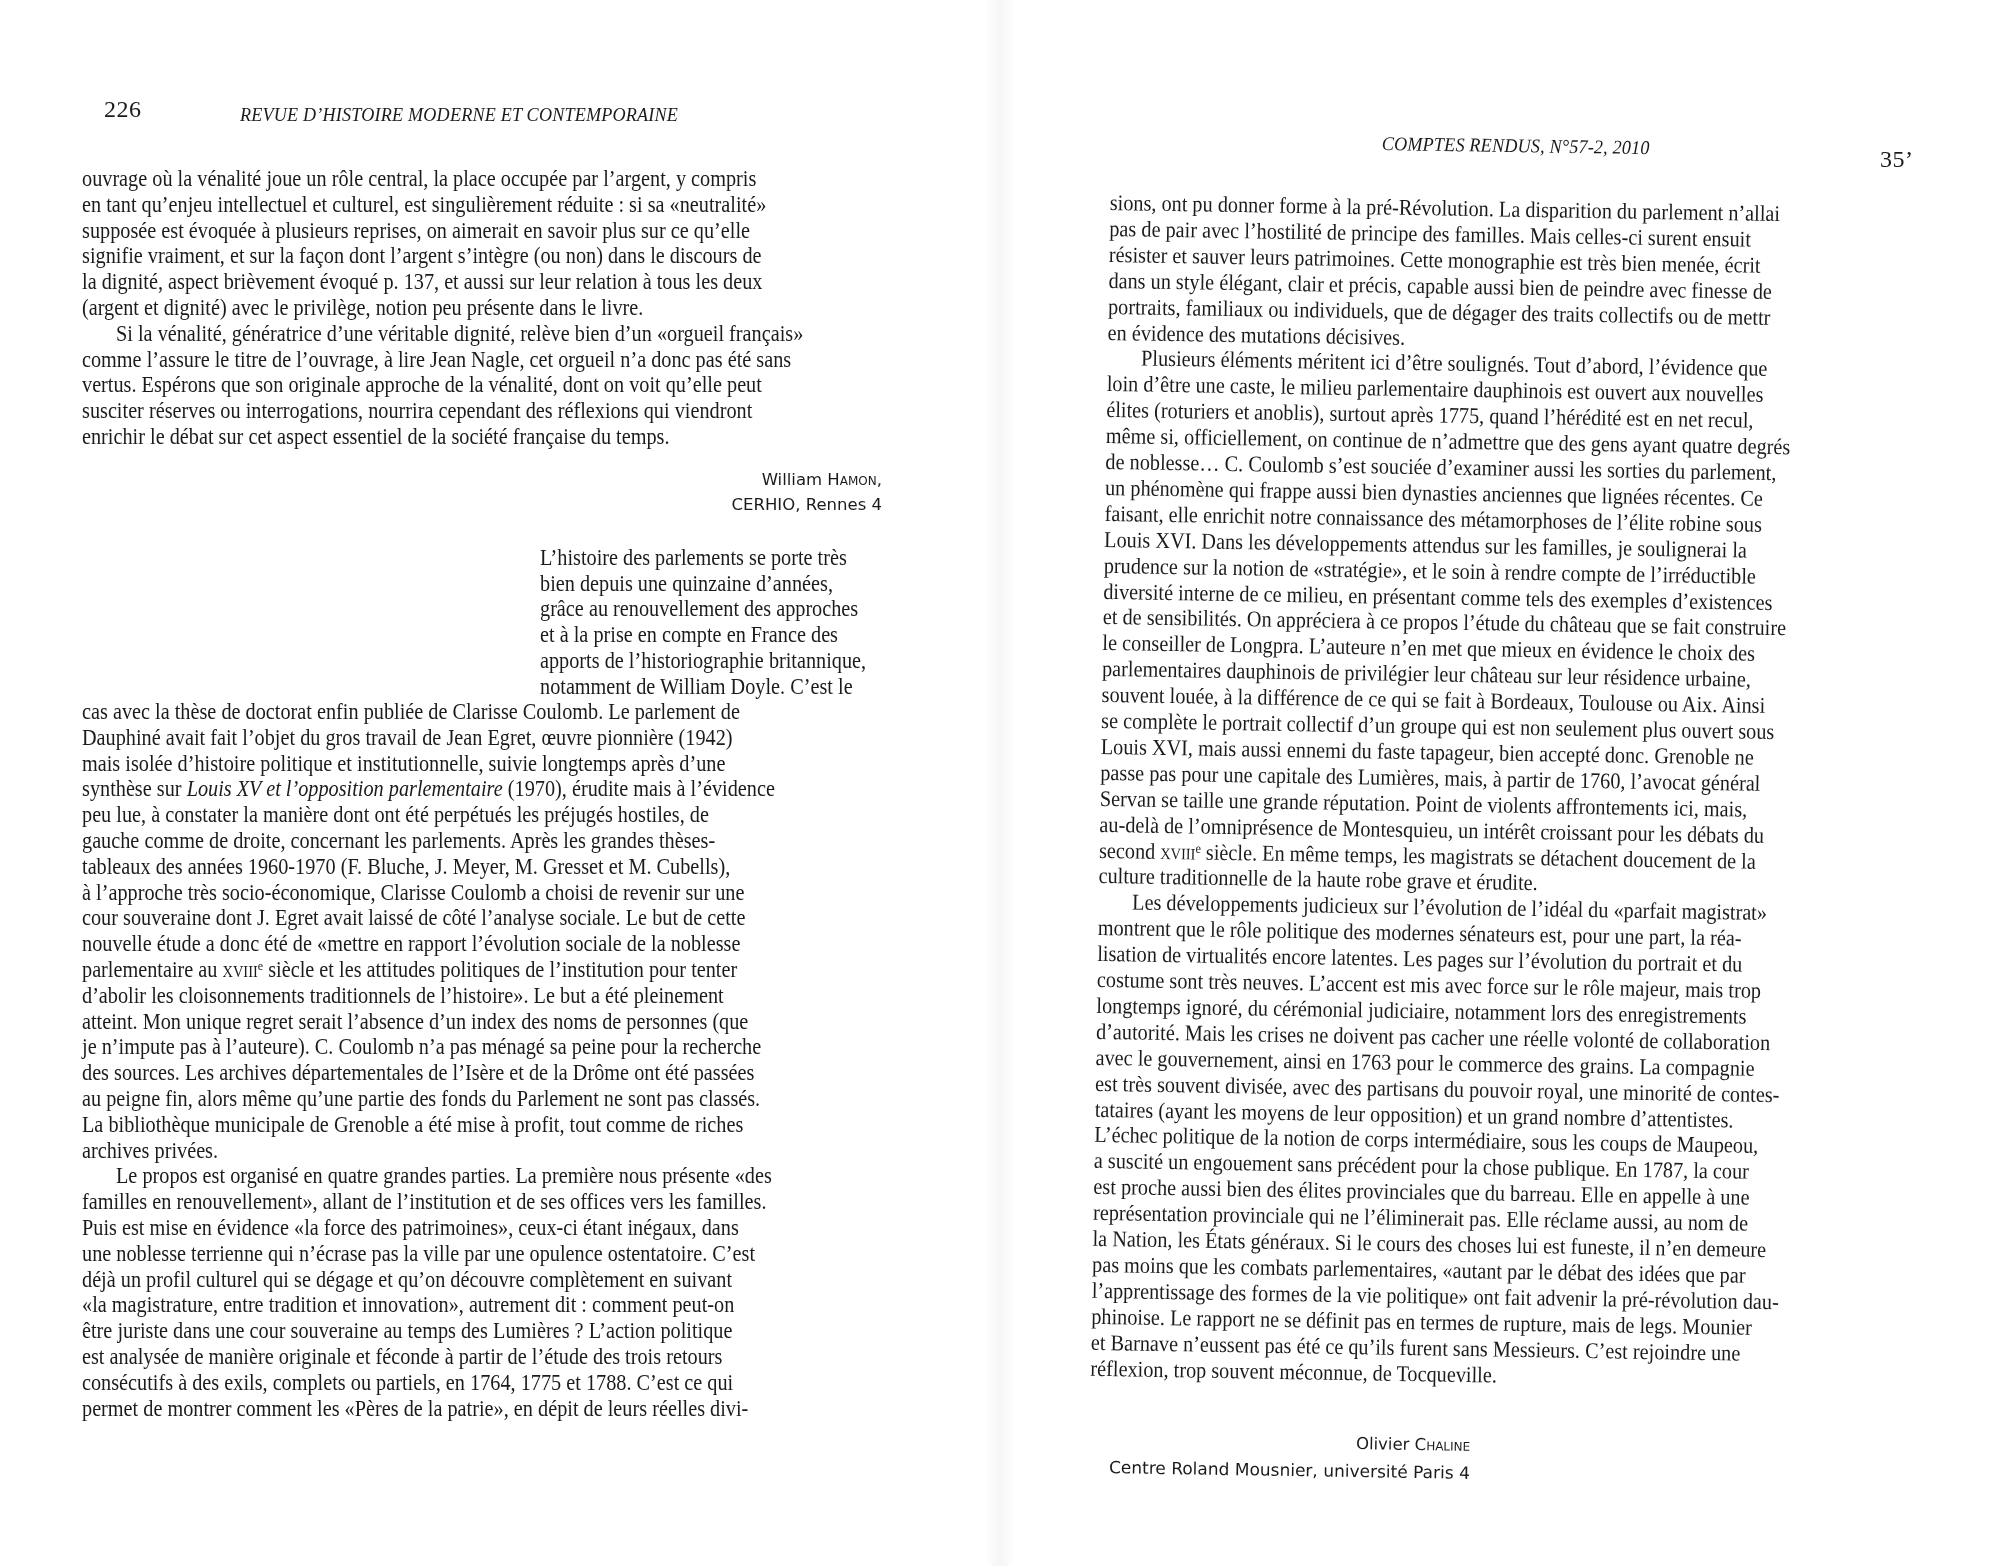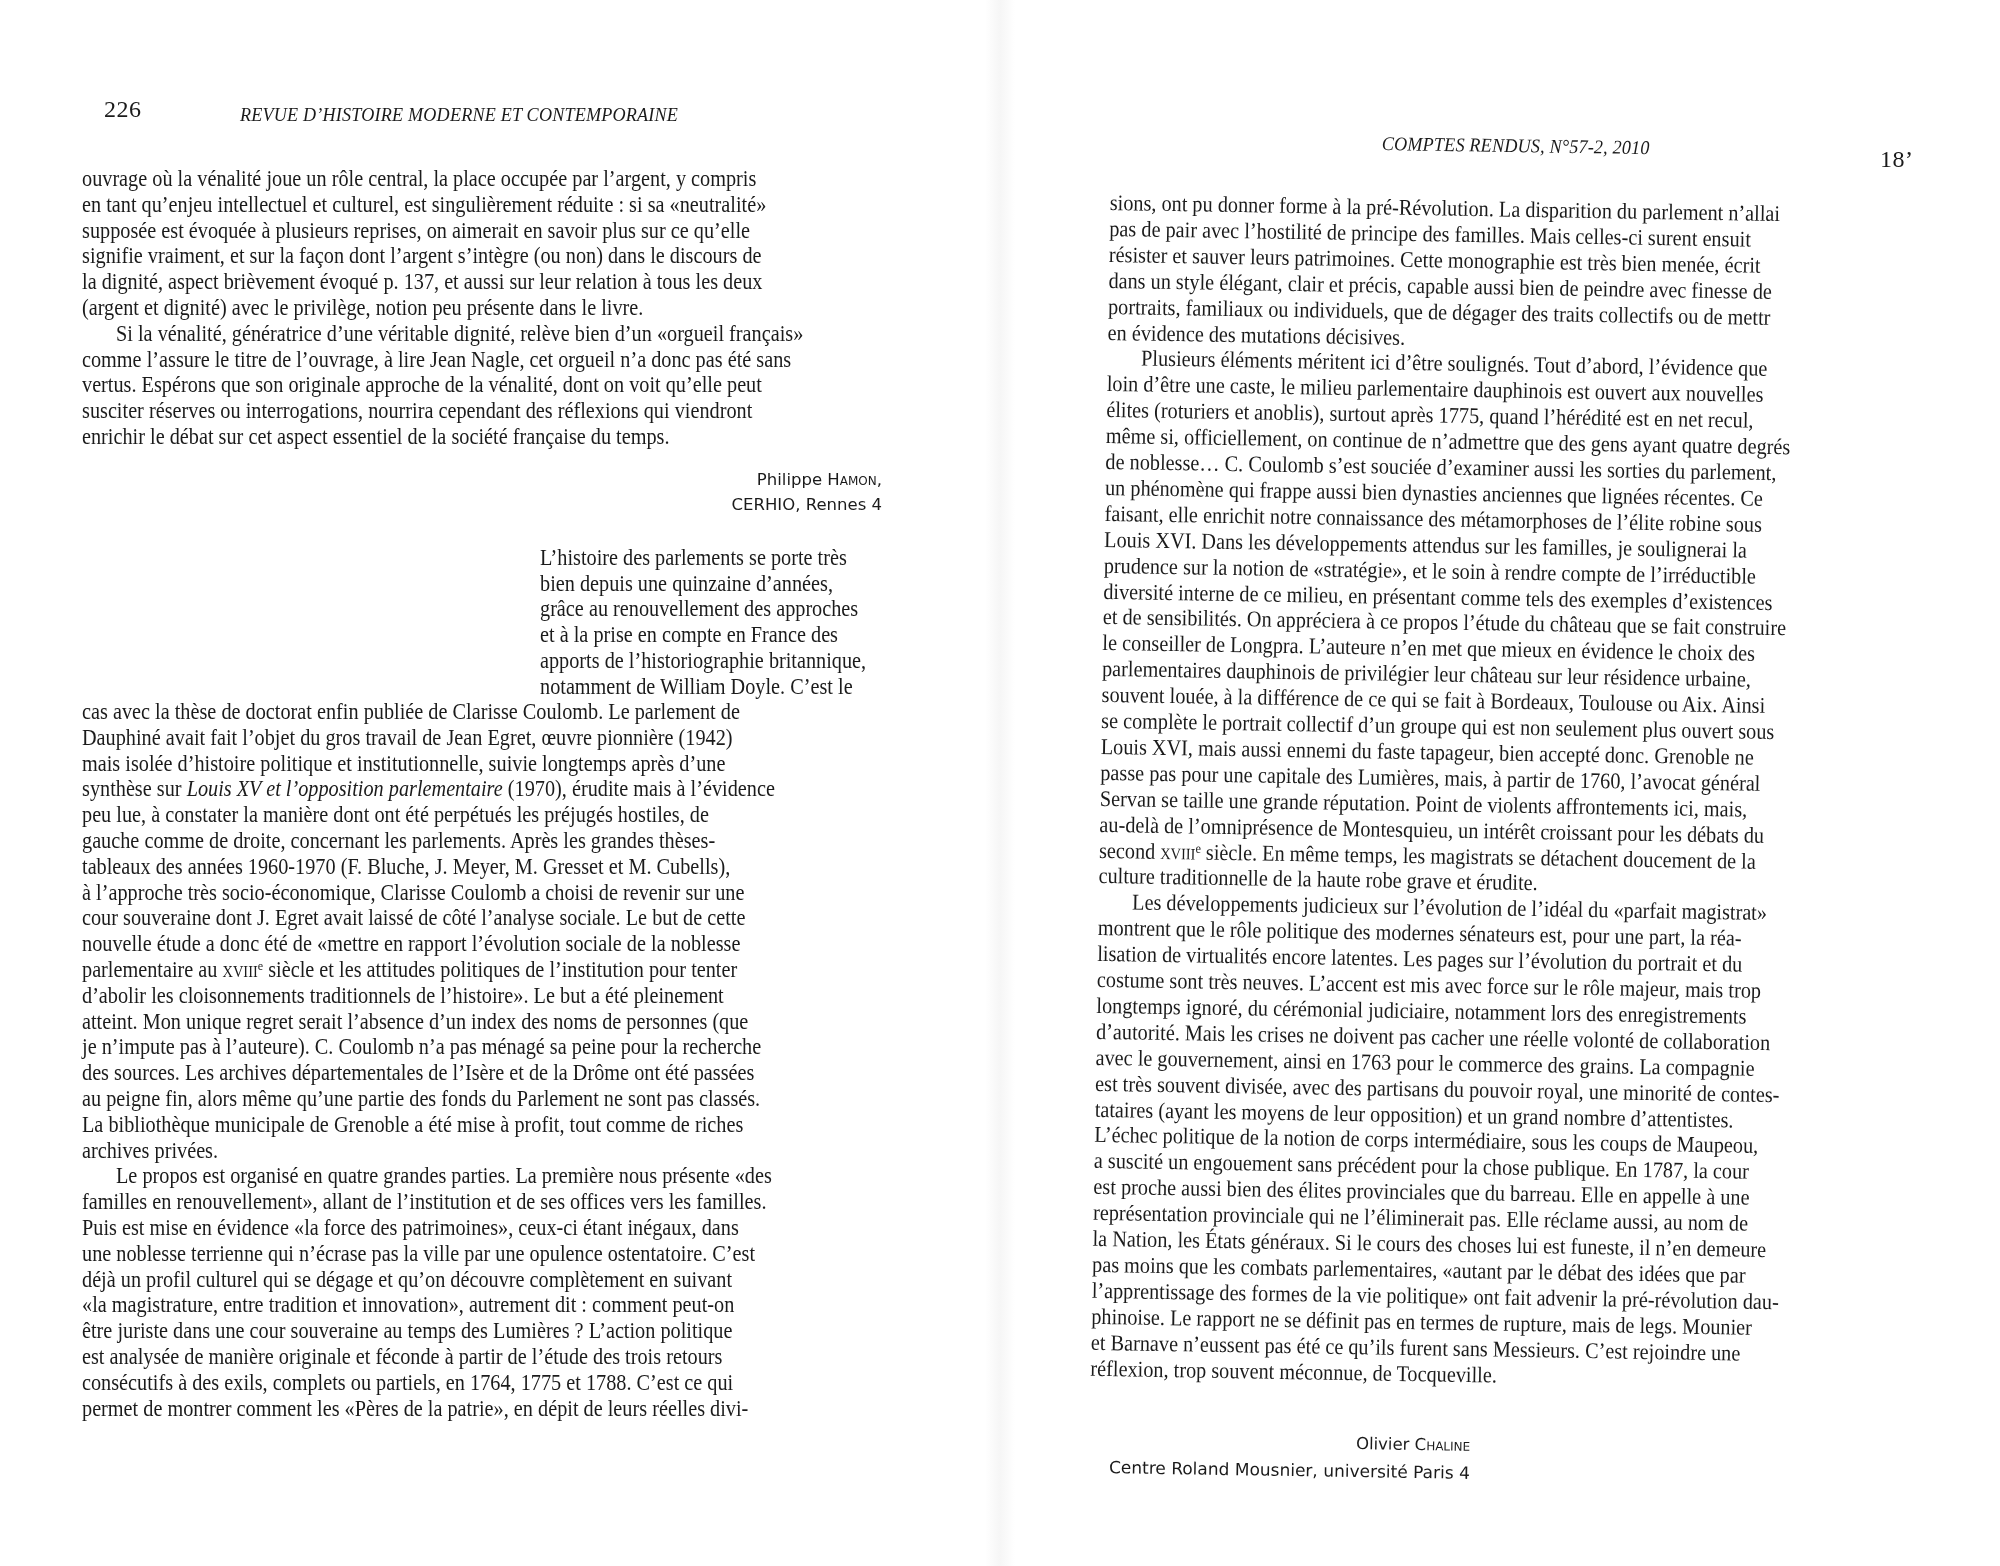--- a/index.html
+++ b/index.html
@@ -67,21 +67,21 @@
       <div class="line" style="top: 269.2px; left: 82px; transform: scaleX(0.9);"><span>la dignité, aspect brièvement évoqué p. 137, et aussi sur leur relation à tous les deux</span></div>
       <div class="line" style="top: 295px; left: 82px; transform: scaleX(0.9);"><span>(argent et dignité) avec le privilège, notion peu présente dans le livre.</span></div>
       <div class="line" style="top: 320.8px; left: 116px; transform: scaleX(0.9);"><span>Si la vénalité, génératrice d’une véritable dignité, relève bien d’un «orgueil français»</span></div>
       <div class="line" style="top: 346.6px; left: 82px; transform: scaleX(0.9);"><span>comme l’assure le titre de l’ouvrage, à lire Jean Nagle, cet orgueil n’a donc pas été sans</span></div>
       <div class="line" style="top: 372.4px; left: 82px; transform: scaleX(0.9);"><span>vertus. Espérons que son originale approche de la vénalité, dont on voit qu’elle peut</span></div>
       <div class="line" style="top: 398.2px; left: 82px; transform: scaleX(0.9);"><span>susciter réserves ou interrogations, nourrira cependant des réflexions qui viendront</span></div>
       <div class="line" style="top: 424px; left: 82px; transform: scaleX(0.9);"><span>enrichir le débat sur cet aspect essentiel de la société française du temps.</span></div>
     </div>
 
   <div class="sig" style="right:118px; top:467px;">
-    <span>Philippe</span>
+    <span>William</span>
     <span class="sc">Hamon,</span>
   </div>
   <div class="sig" style="right:118px; top:492px;">CERHIO, Rennes 4</div>
 
 
   <div id="wrap2">
       <div class="line" style="top: 545px; left: 540px; transform: scaleX(0.9);"><span>L’histoire des parlements se porte très</span></div>
       <div class="line" style="top: 570.7px; left: 540px; transform: scaleX(0.9);"><span>bien depuis une quinzaine d’années,</span></div>
       <div class="line" style="top: 596.4px; left: 540px; transform: scaleX(0.9);"><span>grâce au renouvellement des approches</span></div>
       <div class="line" style="top: 622.1px; left: 540px; transform: scaleX(0.9);"><span>et à la prise en compte en France des</span></div>
@@ -115,21 +115,21 @@
       <div class="line" style="top: 1292.4px; left: 82px; transform: scaleX(0.9);"><span>«la magistrature, entre tradition et innovation», autrement dit : comment peut-on</span></div>
       <div class="line" style="top: 1318.2px; left: 82px; transform: scaleX(0.9);"><span>être juriste dans une cour souveraine au temps des Lumières ? L’action politique</span></div>
       <div class="line" style="top: 1344px; left: 82px; transform: scaleX(0.9);"><span>est analysée de manière originale et féconde à partir de l’étude des trois retours</span></div>
       <div class="line" style="top: 1369.8px; left: 82px; transform: scaleX(0.9);"><span>consécutifs à des exils, complets ou partiels, en 1764, 1775 et 1788. C’est ce qui</span></div>
       <div class="line" style="top: 1395.6px; left: 82px; transform: scaleX(0.9);"><span>permet de montrer comment les «Pères de la patrie», en dépit de leurs réelles divi-</span></div>
     </div>
 </div>
 
 <div class="page page-right">
   <div class="running-head" style="left:382px; top:133px; transform: rotate(0.9deg) scaleX(0.93);">COMPTES RENDUS, N°57-2, 2010</div>
-  <div class="folio" style="left:880px; top:146px;">18’</div>
+  <div class="folio" style="left:880px; top:146px;">35’</div>
 
   <div class="right-clip">
     <div class="right-body" id="rightbody">
         <div class="line" style="top: 0px; left: 0px; transform: scaleX(0.9);"><span>sions, ont pu donner forme à la pré-Révolution. La disparition du parlement n’allai</span></div>
         <div class="line" style="top: 25.9px; left: 0px; transform: scaleX(0.9);"><span>pas de pair avec l’hostilité de principe des familles. Mais celles-ci surent ensuit</span></div>
         <div class="line" style="top: 51.8px; left: 0px; transform: scaleX(0.9);"><span>résister et sauver leurs patrimoines. Cette monographie est très bien menée, écrit</span></div>
         <div class="line" style="top: 77.7px; left: 0px; transform: scaleX(0.9);"><span>dans un style élégant, clair et précis, capable aussi bien de peindre avec finesse de</span></div>
         <div class="line" style="top: 103.6px; left: 0px; transform: scaleX(0.9);"><span>portraits, familiaux ou individuels, que de dégager des traits collectifs ou de mettr</span></div>
         <div class="line" style="top: 129.5px; left: 0px; transform: scaleX(0.9);"><span>en évidence des mutations décisives.</span></div>
         <div class="line" style="top: 155.4px; left: 34px; transform: scaleX(0.9);"><span>Plusieurs éléments méritent ici d’être soulignés. Tout d’abord, l’évidence que</span></div>

